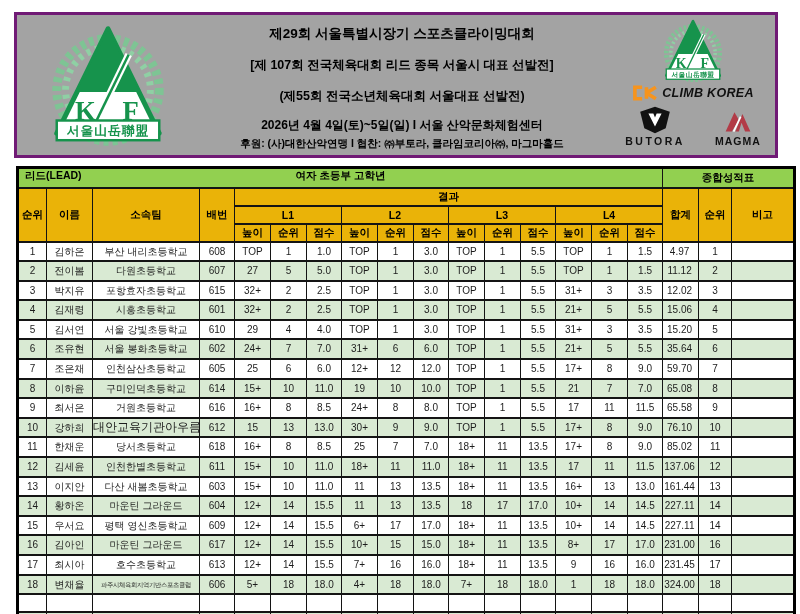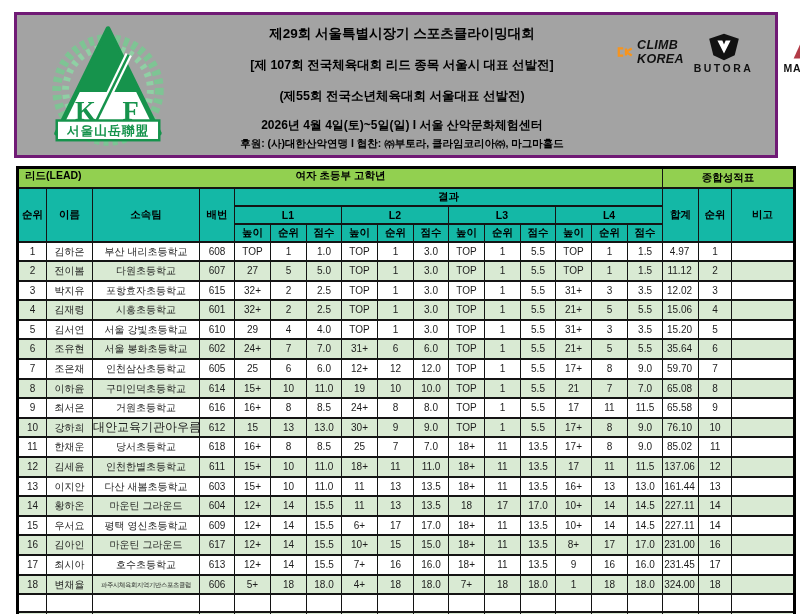--- a/index.html
+++ b/index.html
@@ -12,37 +12,37 @@
     position:absolute;left:14px;top:12px;width:764px;height:146px;
     border:3px solid #701a75;box-sizing:border-box;background:#a3a3a3;
   }
   .logo-left{position:absolute;left:22px;top:8px;}
   .title-block{position:absolute;left:160px;width:450px;top:10px;text-align:center;}
   .t1{font-size:13.5px;font-weight:bold;}
   .t2,.t3{font-size:12.5px;font-weight:bold;margin-top:14px;}
   .tdate{font-size:12px;font-weight:bold;margin-top:12px;}
   .thost{font-size:10.5px;font-weight:bold;margin-top:13px;}
   .tspon{font-size:10.5px;font-weight:bold;margin-top:3px;}
-  .right-logos{position:absolute;right:6px;top:4px;width:152px;display:flex;flex-direction:row;align-items:center;}
+  .right-logos{position:absolute;right:6px;top:4px;width:152px;display:flex;flex-direction:column;align-items:center;}
   .climb-row{display:flex;align-items:center;gap:4px;margin-top:2px;}
   .climb-text{font-size:12.5px;font-weight:900;font-style:italic;letter-spacing:.3px;color:#111;}
   .brand-row{display:flex;gap:30px;margin-top:5px;align-items:flex-end;}
   .brand-col{display:flex;flex-direction:column;align-items:center;}
   .butora-text{font-size:10.5px;font-weight:bold;letter-spacing:2.5px;color:#111;margin-top:1px;}
   .magma-text{font-size:10.5px;font-weight:900;letter-spacing:1px;color:#111;margin-top:1px;}
   
   table.results{
     position:absolute;left:16px;top:166px;width:777px;
     border-collapse:collapse;table-layout:fixed;border:3px solid #000;
   }
   .results th,.results td{
     border:1px solid #141414;border-top-width:2px;border-bottom-width:2px;
     padding:0;text-align:center;overflow:hidden;white-space:nowrap;box-sizing:border-box;
   }
-  .results thead th{font-weight:bold;font-size:10.5px;background:#14b8a6;}
+  .results thead th{font-weight:bold;font-size:10.5px;background:#eab308;}
   .band-cell{background:#92D050 !important;height:20px;font-size:11px;}
   .band-flex{display:flex;position:relative;padding-left:6px;height:100%;}
   .band-center{position:absolute;left:50%;transform:translateX(-50%);}
   .h1 th{height:18px;}
   .h2 th,.h3 th{height:18px;font-size:10px;}
   .results tbody td{font-size:10px;color:#1c1c1c;height:17.6px;line-height:17.6px;}
   .results tbody tr.green td{background:#D9EAD3;}
   td.team-cell{font-size:9.5px;}
   td.team-cell.small{font-size:12px;}
   td.team-cell.tiny{font-size:6.3px;letter-spacing:-0.3px;}

